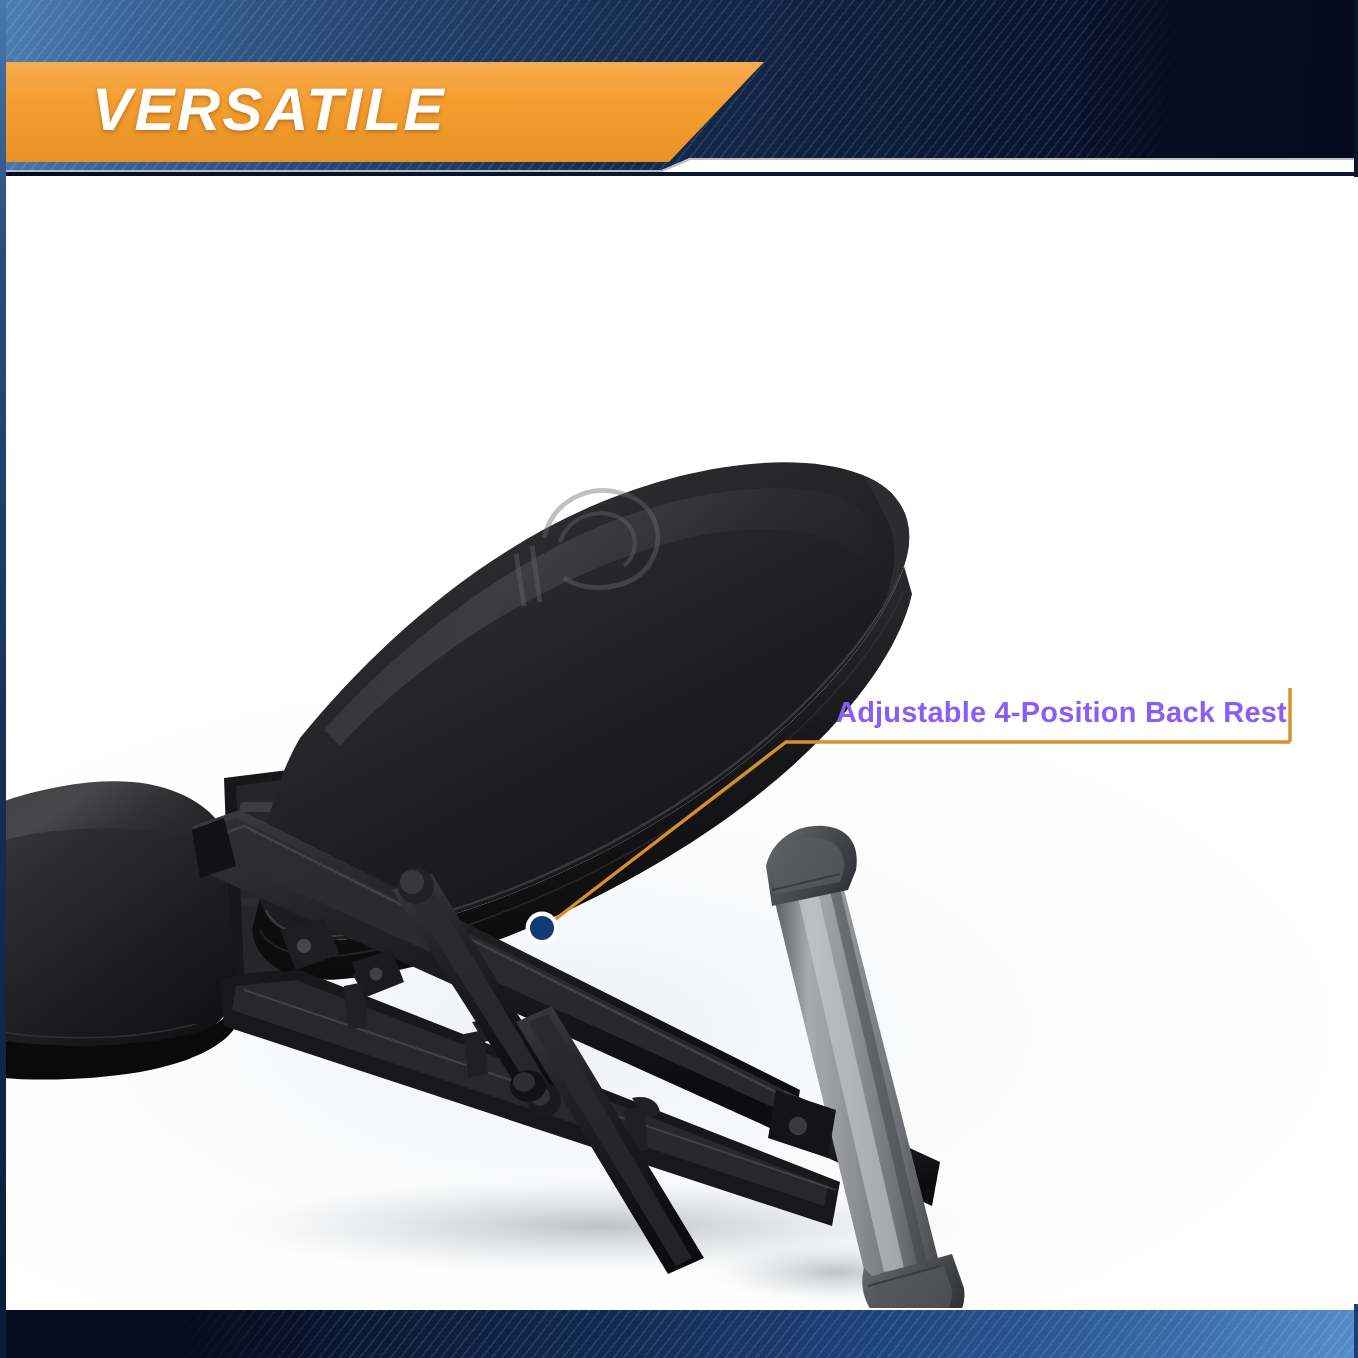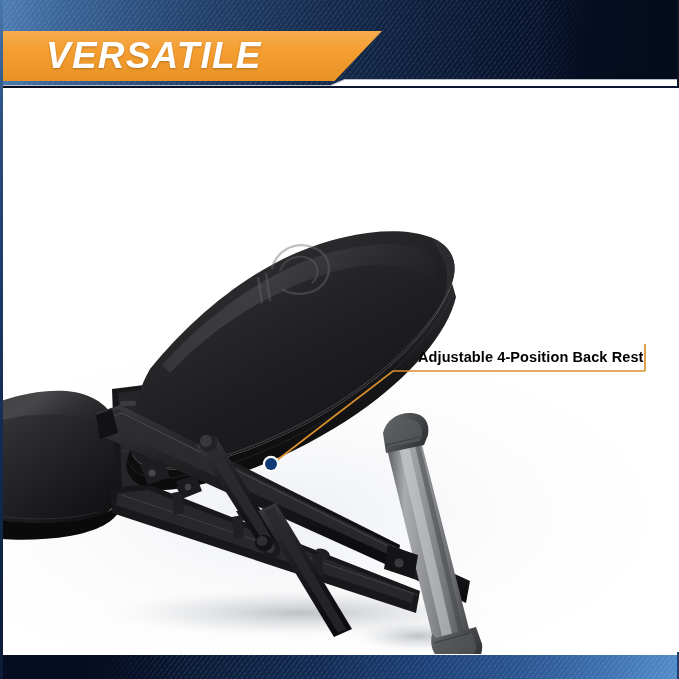--- a/index.html
+++ b/index.html
@@ -25,21 +25,21 @@
 
   
   .banner{position:absolute;left:-14px;top:31px;width:396px;height:50px;
     background:#f49a28;
     clip-path:polygon(0 0, 100% 0, 88.0% 100%, 0 100%);
     box-shadow:0 1px 2px rgba(0,0,0,0.25);}
   .banner-sheen{position:absolute;inset:0;
     background:linear-gradient(180deg,rgba(255,255,255,0.18) 0%,rgba(255,255,255,0.04) 40%,rgba(0,0,0,0.05) 100%);
     clip-path:polygon(0 0, 100% 0, 88.0% 100%, 0 100%);}
   .banner-label{position:absolute;left:46px;top:37px;
-    font-size:37px;font-weight:700;font-style:italic;letter-spacing:1.2px;
+    font-size:30px;font-weight:700;font-style:italic;letter-spacing:1.2px;
     color:#ffffff;text-shadow:0 1px 2px rgba(120,60,0,0.45);
     line-height:38px;white-space:nowrap;}
 
   
   .white-wedge{position:absolute;left:0px;top:79px;width:679px;height:14px;
     background:#ffffff;
     clip-path:polygon(0 6px, 331px 6px, 345px 0px, 679px 0px, 679px 14px, 0 14px);}
   .wedge-hair{position:absolute;left:0;top:79px;width:679px;height:14px;
     pointer-events:none;}
 
@@ -62,21 +62,21 @@
   .footer-darkcap{position:absolute;left:0;top:0;width:180px;height:24px;
     background:linear-gradient(90deg,#050d20 0%,#050d20 46%,rgba(5,13,32,0) 100%);}
 
   
   .photo{position:absolute;left:0;top:93px;width:679px;height:561px;overflow:hidden;background:#ffffff;}
   .photo svg{display:block;}
 
   
   .callout-svg{position:absolute;left:0;top:0;width:679px;height:679px;pointer-events:none;}
   .callout-label{position:absolute;left:418px;top:348px;
-    font-size:14.5px;font-weight:700;color:#000000;white-space:nowrap;
+    font-size:14.5px;font-weight:700;color:#8b5cf6;white-space:nowrap;
     letter-spacing:.1px;line-height:18px;}
 </style>
 </head>
 <body>
 
 <div id="page">
 
   <div class="header">
     <div class="header-bg"></div>
     <div class="header-stripes"></div>

